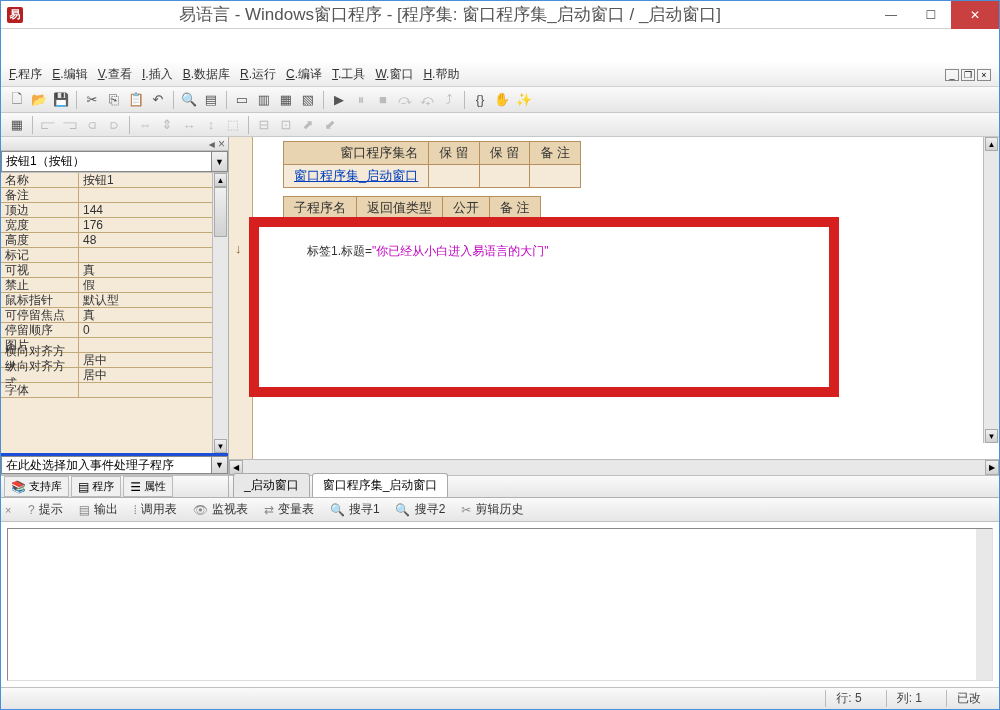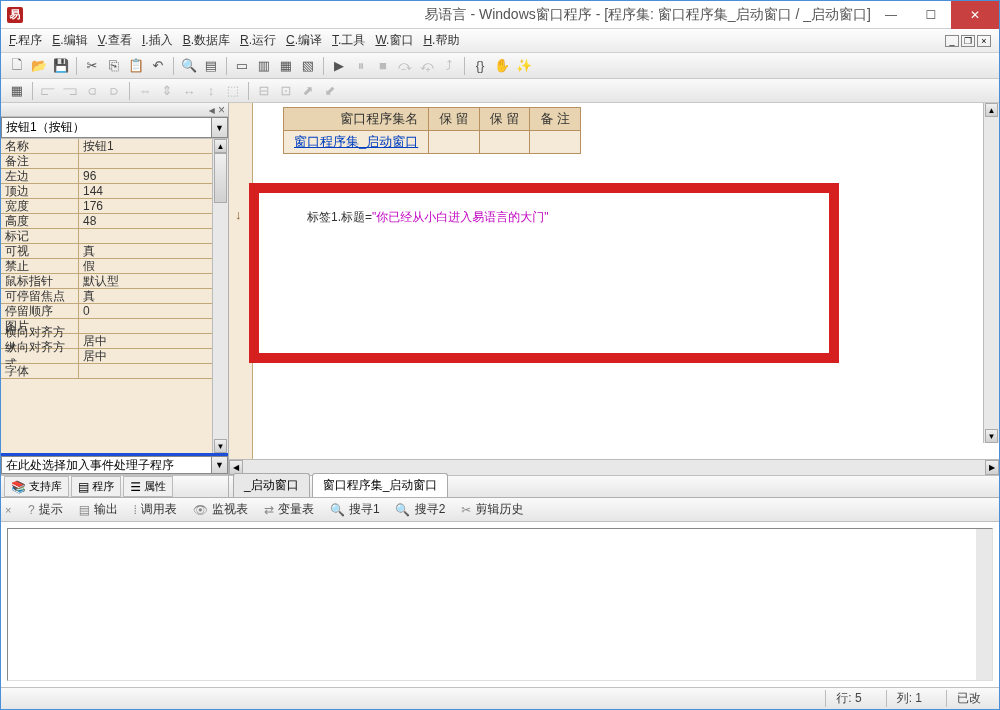--- a/index.html
+++ b/index.html
@@ -1,24 +1,24 @@
 <!DOCTYPE html>
 <html><head>
 <meta charset="utf-8">
 <style>
 * { margin:0; padding:0; box-sizing:border-box; font-family:"Microsoft YaHei","SimSun",sans-serif; font-size:12px; }
 body { background:#fff; overflow:hidden; }
 .win { width:1000px; height:710px; display:flex; flex-direction:column; border:1px solid #4a90d9; }
 .titlebar { height:28px; background:#fff; display:flex; align-items:center; padding:0 0 0 6px; border-bottom:1px solid #d0d0d0; }
 .titlebar .logo { width:16px; height:16px; background:#b52020; display:inline-flex; align-items:center; justify-content:center; color:#fff; font-size:11px; font-weight:bold; border-radius:2px; margin-right:6px; }
-.titlebar .title { flex:1; text-align:right; color:#555; font-size:14px; }
+.titlebar .title { flex:1; text-align:center; color:#555; font-size:17px; }
 .winctl { display:flex; }
 .winctl div { width:40px; height:28px; display:flex; align-items:center; justify-content:center; color:#555; }
 .winctl .close { background:#c94040; color:#fff; width:48px; }
-.menubar { height:24px; background:linear-gradient(#fdfdfd,#ececec); border-bottom:1px solid #d0d0d0; display:flex; align-items:center; padding:0 8px; justify-content:space-between; }
+.menubar { height:24px; background:linear-gradient(#fdfdfd,#ececec); border-bottom:1px solid #d0d0d0; display:flex; align-items:center; padding:0 8px; justify-content:space-between;margin-top:34px; }
 .menus { display:flex; gap:10px; }
 .menus span { color:#333; }
 .menus span u { text-decoration:underline; }
 .mdi { display:flex; gap:2px; }
 .mdi div { width:14px; height:12px; border:1px solid #888; font-size:9px; display:flex; align-items:center; justify-content:center; }
 .toolbar { height:26px; background:linear-gradient(#fafafa,#e6e6e6); border-bottom:1px solid #c8c8c8; display:flex; align-items:center; padding:0 6px; gap:2px; }
 .tbtn { width:20px; height:20px; display:flex; align-items:center; justify-content:center; color:#555; font-size:13px; }
 .tsep { width:1px; height:18px; background:#bbb; margin:0 3px; }
 .toolbar2 { height:24px; background:linear-gradient(#fafafa,#e6e6e6); border-bottom:1px solid #c8c8c8; display:flex; align-items:center; padding:0 6px; gap:2px; }
 .midrow { flex:1; display:flex; min-height:0; }
@@ -166,24 +166,20 @@
       <div class="propgrid" id="propgrid">
         <div class="proprow">
             <div class="pk">名称</div>
             <div class="pv">按钮1</div>
           </div>
           <div class="proprow">
             <div class="pk">备注</div>
             <div class="pv"></div>
           </div>
           <div class="proprow">
-            <div class="pk">左边</div>
-            <div class="pv">96</div>
-          </div>
-          <div class="proprow">
             <div class="pk">顶边</div>
             <div class="pv">144</div>
           </div>
           <div class="proprow">
             <div class="pk">宽度</div>
             <div class="pv">176</div>
           </div>
           <div class="proprow">
             <div class="pk">高度</div>
             <div class="pv">48</div>
@@ -262,20 +258,30 @@
                   </tr>
               <tr id="t1r">
                     <td class="link">窗口程序集_启动窗口</td>
                     <td></td>
                     <td></td>
                     <td></td>
                   </tr>
             </tbody>
               </table>
             <div style="height:8px"></div>
+            <table class="ed">
+              <tbody>
+                  <tr id="t2h">
+                    <th>子程序名</th>
+                    <th>返回值类型</th>
+                    <th>公开</th>
+                    <th>备  注</th>
+                  </tr>
+            </tbody>
+              </table>
           </div>
           <div class="codeline">
             <span>标签1.标题=</span><span class="str">"你已经从小白进入易语言的大门"</span>
           </div>
         </div>
         <div class="redbox"></div>
         <div class="vscroll">
           <div class="arr" style="top:0">▲</div>
             <div class="arr" style="bottom:0">▼</div>
         </div>

